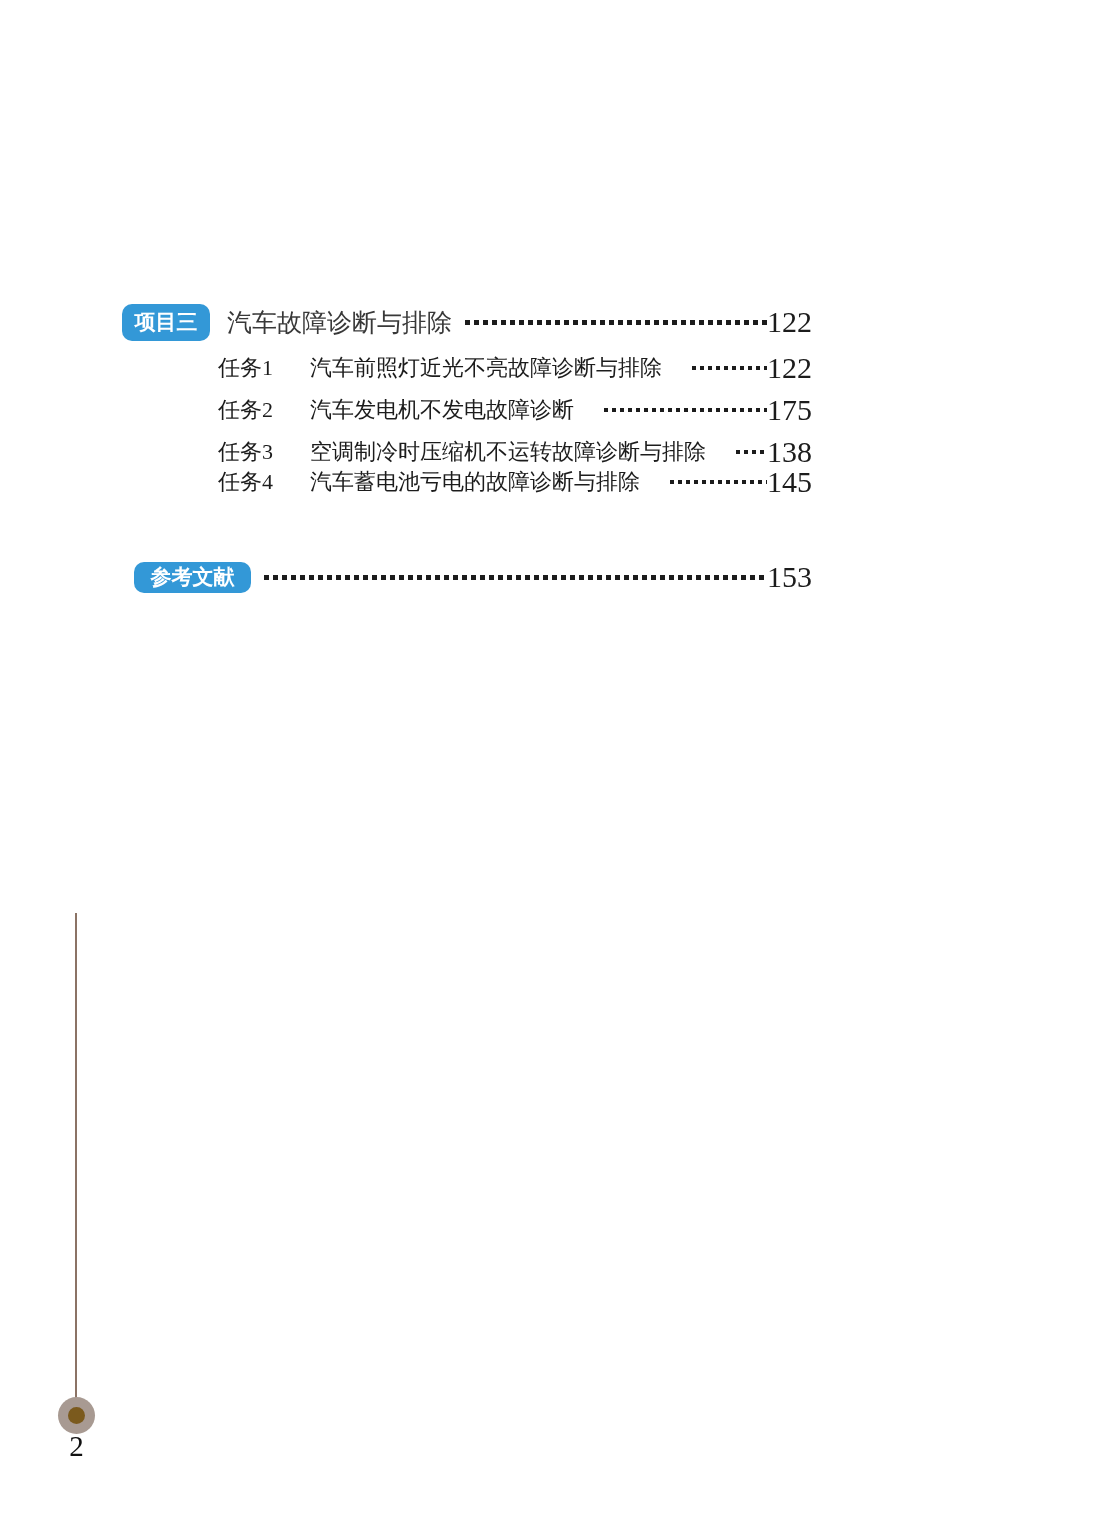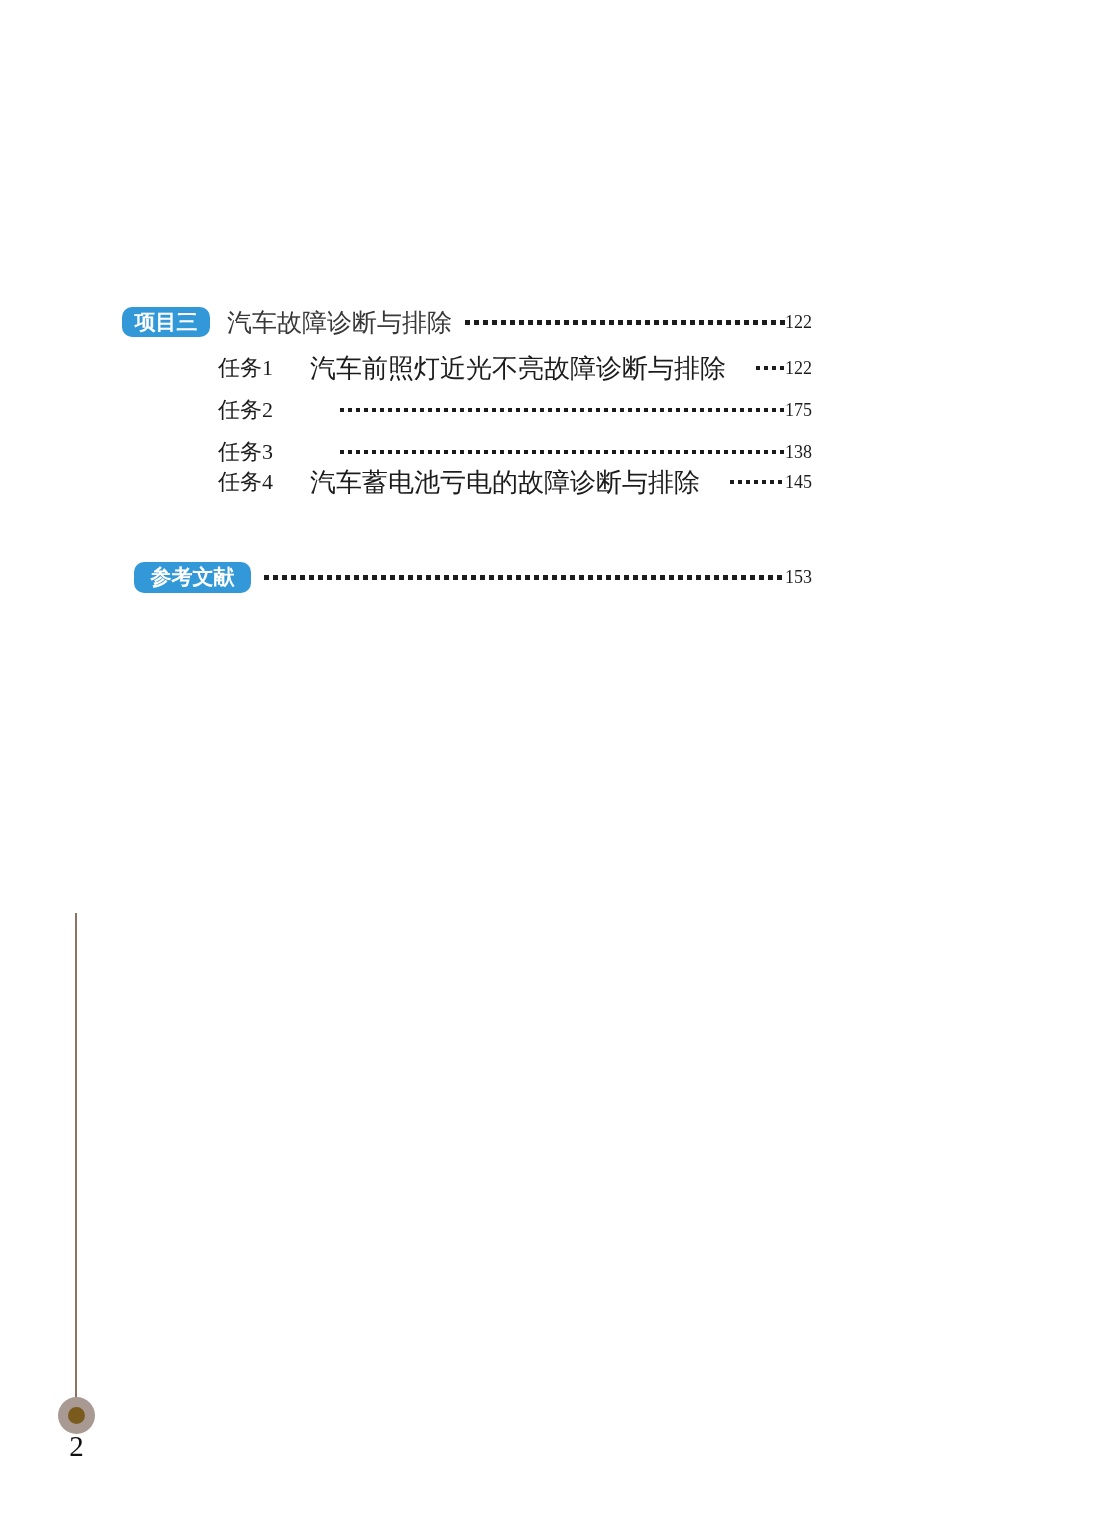--- a/index.html
+++ b/index.html
@@ -39,56 +39,56 @@
     color:#ffffff;
     font-family:"Liberation Sans","DejaVu Sans",sans-serif;
     font-weight:bold;
     font-size:21px;
     border-radius:10px;
     display:flex;
     align-items:center;
     justify-content:center;
     flex:0 0 auto;
   }
-  .badge-project{width:88px;height:30px;}
+  .badge-project{width:88px;height:37px;}
   .badge-refs{width:117px;height:31px;}
   .section-title{
     font-family:"Liberation Sans","DejaVu Sans",sans-serif;
     font-weight:normal;
     font-size:25px;
     color:var(--title-gray);
     margin-left:17px;
     white-space:nowrap;
   }
   .task-label{
     margin-left:96px;
     width:92px;
     font-size:22px;
     white-space:nowrap;
     flex:0 0 auto;
   }
   .task-title{
-    font-size:26px;
+    font-size:22px;
     white-space:nowrap;
   }
   .leader{
     flex:1 1 auto;
     height:5px;
     margin-left:13px;
     background:repeating-linear-gradient(to right,var(--text-dark) 0 5px,transparent 5px 9px);
     background-position:right center;
   }
   .leader-task{
     height:4px;
     margin-left:30px;
     background:repeating-linear-gradient(to right,var(--text-dark) 0 4px,transparent 4px 8px);
     background-position:right center;
   }
   .page-ref{
-    font-size:18px;
+    font-size:30px;
     margin-left:0;
     flex:0 0 auto;
     white-space:nowrap;
   }
   .side-line{
     position:absolute;
     left:75px;
     top:913px;
     width:2px;
     height:485px;
@@ -136,26 +136,28 @@
 
   <div class="row row-task-0">
     <div class="task-label">任务1</div>
     <div class="task-title">汽车前照灯近光不亮故障诊断与排除</div>
     <div class="leader leader-task"></div>
     <div class="page-ref">122</div>
   </div>
 
   <div class="row row-task-1">
     <div class="task-label">任务2</div>
+    <div class="task-title">汽车发电机不发电故障诊断</div>
     <div class="leader leader-task"></div>
     <div class="page-ref">175</div>
   </div>
 
   <div class="row row-task-2">
     <div class="task-label">任务3</div>
+    <div class="task-title">空调制冷时压缩机不运转故障诊断与排除</div>
     <div class="leader leader-task"></div>
     <div class="page-ref">138</div>
   </div>
 
   <div class="row row-task-3">
     <div class="task-label">任务4</div>
     <div class="task-title">汽车蓄电池亏电的故障诊断与排除</div>
     <div class="leader leader-task"></div>
     <div class="page-ref">145</div>
   </div>

